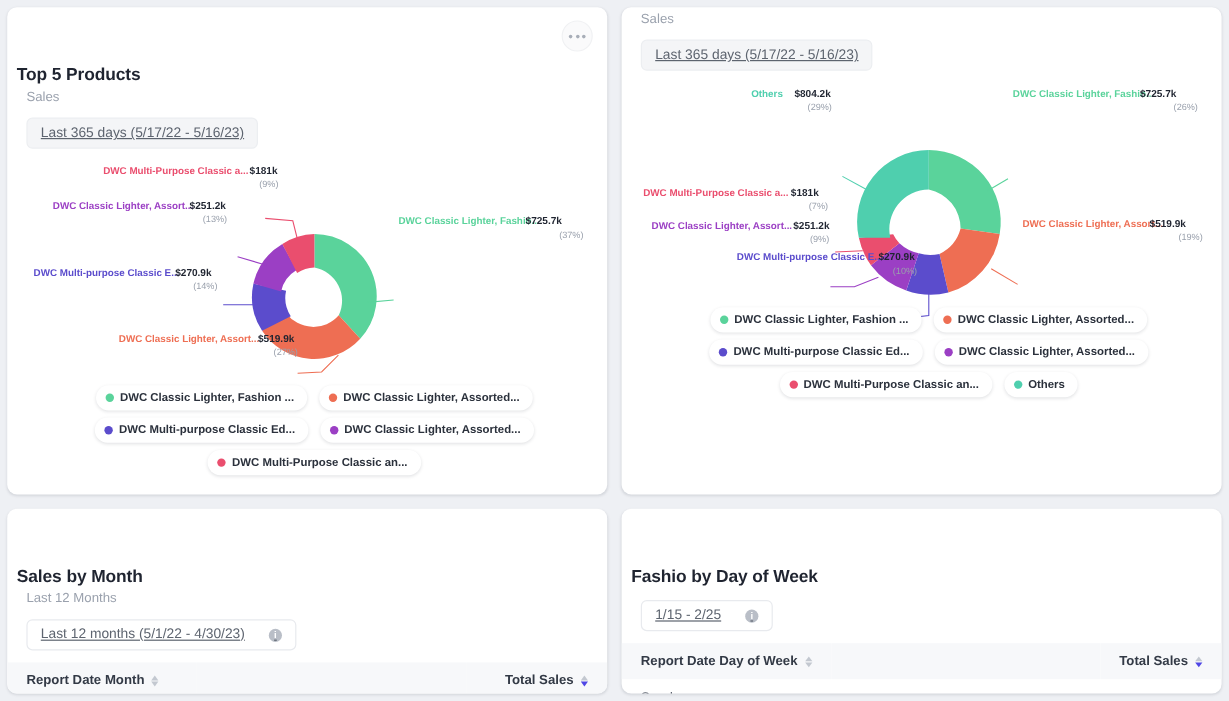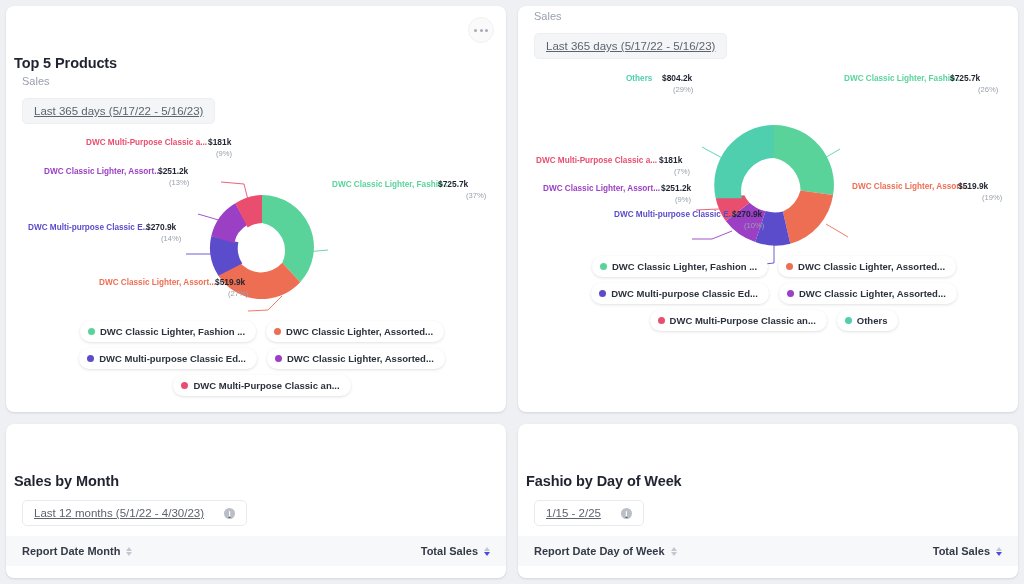--- a/index.html
+++ b/index.html
@@ -251,20 +251,21 @@
         <span class="lg">
             <span class="dot" style="background:#4fcfae"></span>
             <span>Others</span>
           </span>
       </div>
     </div>
   </div>
 
   <div class="card">
     <div class="card-title">Sales by Month</div>
+    <div class="card-sub">Last 12 Months</div>
     <div class="pill plain">
       <span>Last 12 months (5/1/22 - 4/30/23)</span>
       <span class="info-ico">i</span>
     </div>
     <table>
       <thead>
         <tr>
           <th>
             <span class="hdr-inner">
               <span>Report Date Month</span>

